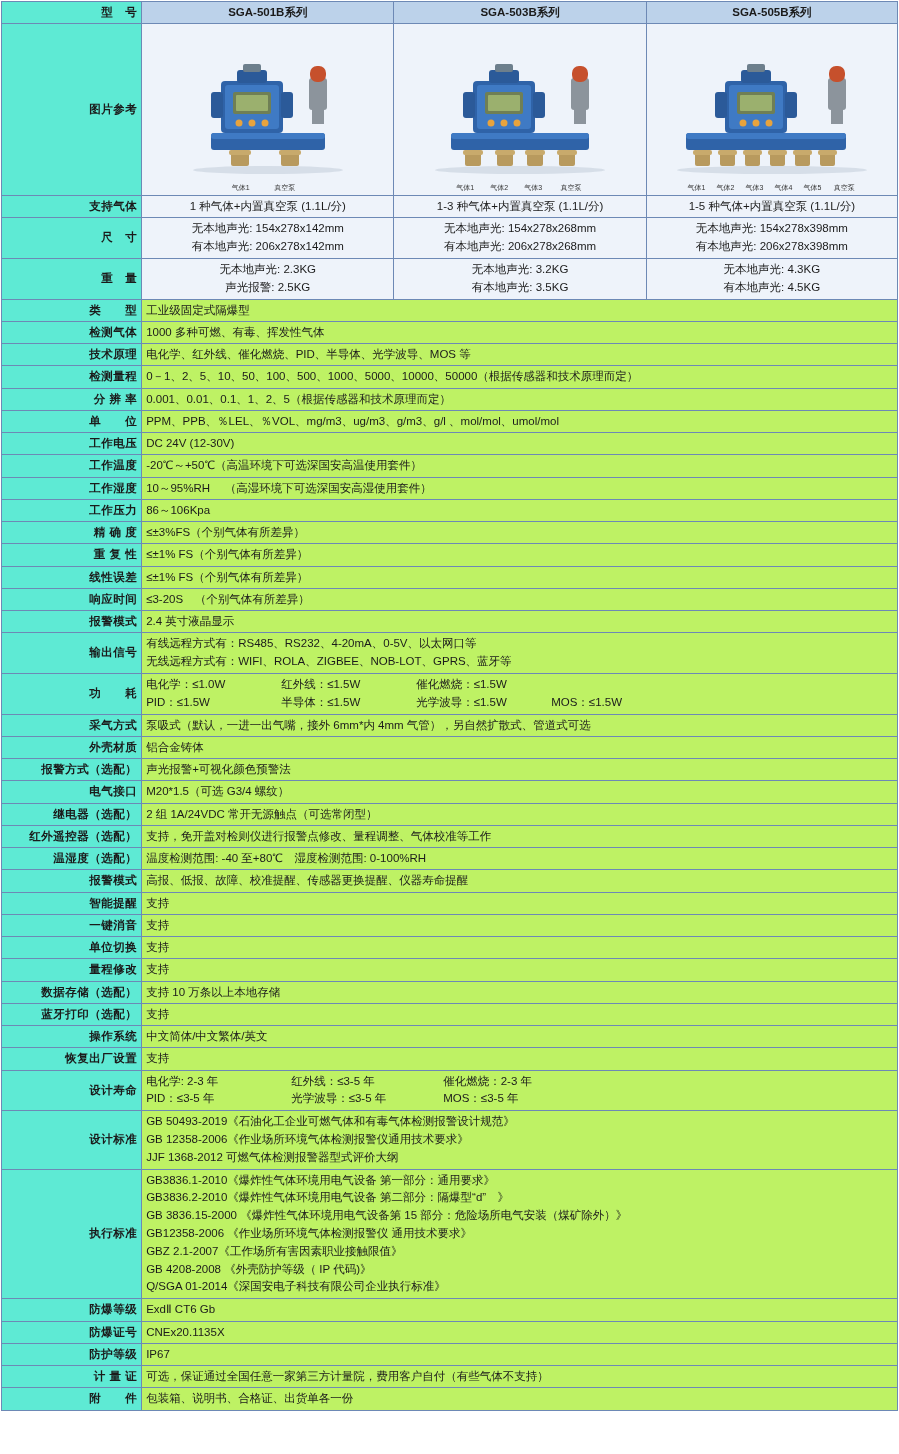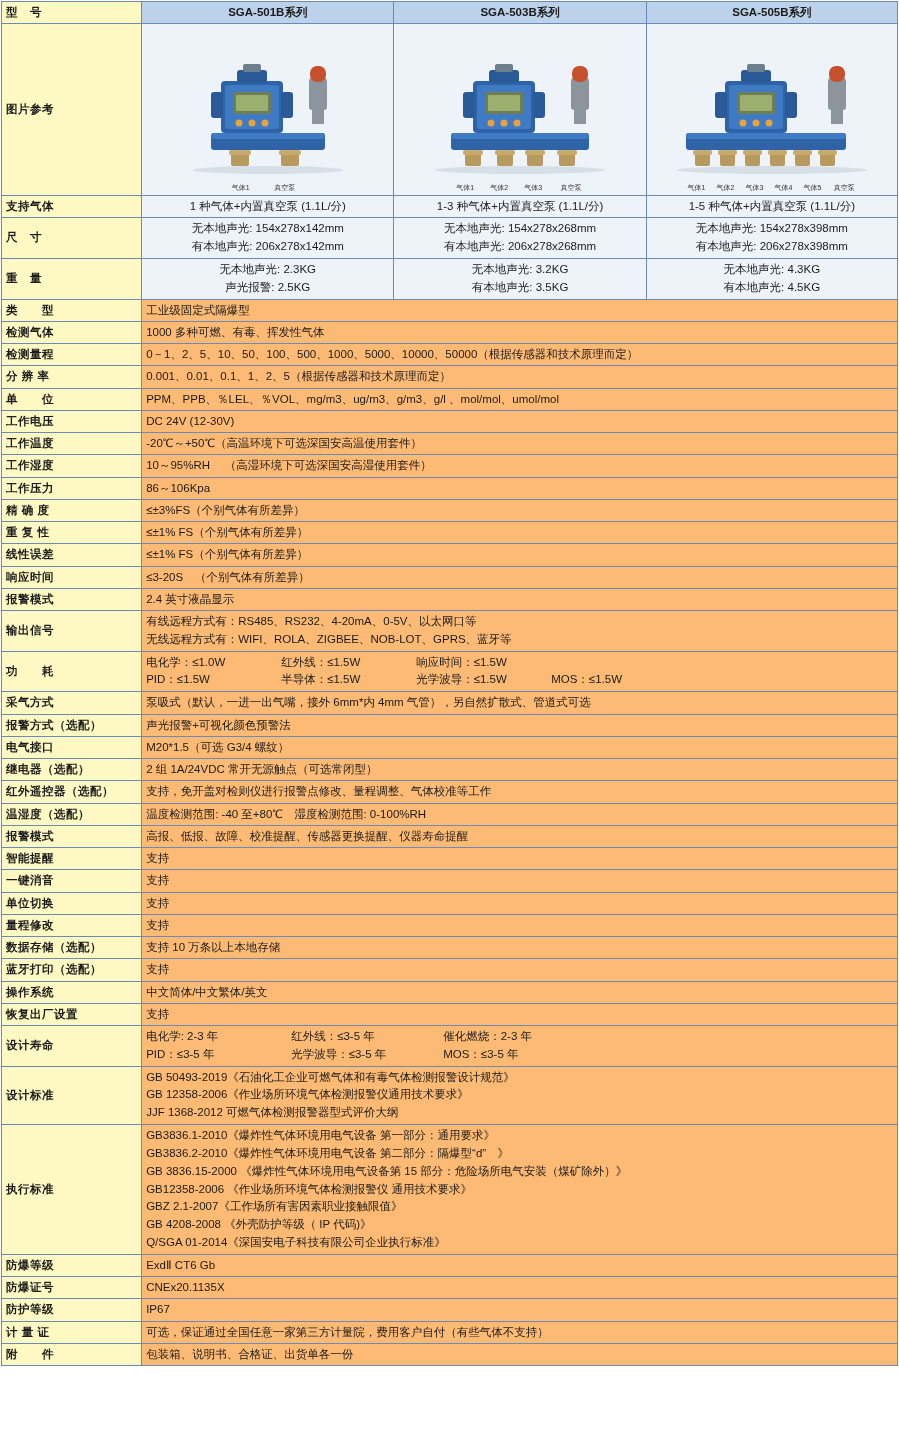--- a/index.html
+++ b/index.html
@@ -23,29 +23,29 @@
   }
   table.spec td {
     border: 1px solid #6d89b5;
     padding: 2px 4px;
     font-size: 11.5px;
     color: #1b1b1b;
     vertical-align: middle;
     line-height: 1.5;
   }
   td.label {
-    background: #fef9c3;
-    text-align: left;
+    background: #5eead4;
+    text-align: right;
     font-weight: bold;
     font-size: 12px;
     letter-spacing: 0.5px;
     width: 140px;
   }
   td.val {
-    background: #fdba74;
+    background: #bef264;
     padding-left: 7px;
   }
   td.val-c {
     background: #eef3fa;
     text-align: center;
   }
   td.head {
     background: #bcd2ea;
     text-align: center;
     font-weight: bold;
@@ -254,20 +254,24 @@
 
   <tr>
     <td class="label">类　　型</td>
     <td class="val" colspan="3">工业级固定式隔爆型</td>
   </tr>
   <tr>
     <td class="label">检测气体</td>
     <td class="val" colspan="3">1000 多种可燃、有毒、挥发性气体</td>
   </tr>
   <tr>
+    <td class="label">技术原理</td>
+    <td class="val" colspan="3">电化学、红外线、催化燃烧、PID、半导体、光学波导、MOS 等</td>
+  </tr>
+  <tr>
     <td class="label">检测量程</td>
     <td class="val" colspan="3">0－1、2、5、10、50、100、500、1000、5000、10000、50000（根据传感器和技术原理而定）</td>
   </tr>
   <tr>
     <td class="label">分 辨 率</td>
     <td class="val" colspan="3">0.001、0.01、0.1、1、2、5（根据传感器和技术原理而定）</td>
   </tr>
   <tr>
     <td class="label">单　　位</td>
     <td class="val" colspan="3">PPM、PPB、％LEL、％VOL、mg/m3、ug/m3、g/m3、g/l 、mol/mol、umol/mol</td>
@@ -316,34 +320,38 @@
       <div>无线远程方式有：WIFI、ROLA、ZIGBEE、NOB-LOT、GPRS、蓝牙等</div>
     </td>
   </tr>
 
   <tr>
     <td class="label">功　　耗</td>
     <td class="val twoline" colspan="3">
       <div style="display:flex">
         <span style="width:135px">电化学：≤1.0W</span>
         <span style="width:135px">红外线：≤1.5W</span>
-        <span>响应时间：≤1.5W</span>
+        <span>催化燃烧：≤1.5W</span>
       </div>
       <div style="display:flex">
         <span style="width:135px">PID：≤1.5W</span>
         <span style="width:135px">半导体：≤1.5W</span>
         <span style="width:135px">光学波导：≤1.5W</span>
         <span>MOS：≤1.5W</span>
       </div>
     </td>
   </tr>
 
   <tr>
     <td class="label">采气方式</td>
     <td class="val" colspan="3">泵吸式（默认，一进一出气嘴，接外 6mm*内 4mm 气管），另自然扩散式、管道式可选</td>
+  </tr>
+  <tr>
+    <td class="label">外壳材质</td>
+    <td class="val" colspan="3">铝合金铸体</td>
   </tr>
   <tr>
     <td class="label">报警方式（选配）</td>
     <td class="val" colspan="3">声光报警+可视化颜色预警法</td>
   </tr>
   <tr>
     <td class="label">电气接口</td>
     <td class="val" colspan="3">M20*1.5（可选 G3/4 螺纹）</td>
   </tr>
   <tr>

